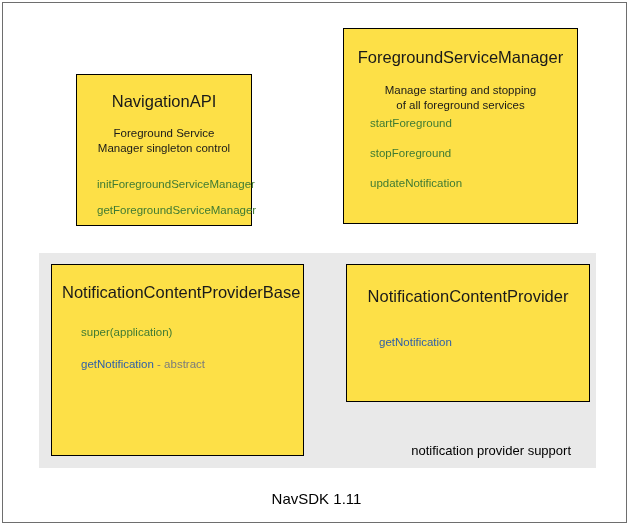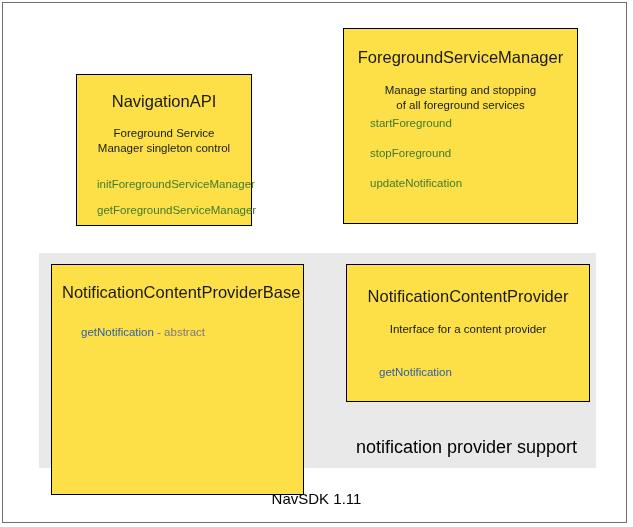--- a/index.html
+++ b/index.html
@@ -37,23 +37,23 @@
     position: absolute;
     left: 39px;
     top: 253px;
     width: 557px;
     height: 215px;
     background: #e9e9e9;
     box-sizing: border-box;
   }
   .group-panel-label {
     position: absolute;
-    right: 19px;
+    right: 25px;
     bottom: 10px;
-    font-size: 18px;
+    font-size: 13px;
     color: #000000;
     white-space: nowrap;
   }
 
   
   .class-box {
     position: absolute;
     background: #fde047;
     border: 1.5px solid #000000;
     box-sizing: border-box;
@@ -95,21 +95,21 @@
 
   #box-foreground-service-manager {
     left: 343px; top: 28px; width: 235px; height: 196px;
     padding: 19px 12px 0 12px;
   }
   #box-foreground-service-manager .class-desc { margin-top: 15px; }
   #box-foreground-service-manager .method-list { margin-top: 2px; padding-left: 14px; }
   #box-foreground-service-manager .method { margin-bottom: 15px; }
 
   #box-notification-content-provider-base {
-    left: 51px; top: 264px; width: 253px; height: 231px;
+    left: 51px; top: 264px; width: 253px; height: 192px;
     padding: 18px 10px 0 10px;
   }
   #box-notification-content-provider-base .class-desc { margin-top: 15px; }
   #box-notification-content-provider-base .method-list { margin-top: 22px; padding-left: 19px; }
   #box-notification-content-provider-base .method { margin-bottom: 17px; }
 
   #box-notification-content-provider {
     left: 346px; top: 264px; width: 244px; height: 138px;
     padding: 22px 12px 0 12px;
   }
@@ -171,30 +171,30 @@
       <div class="method">
         <span class="m-green">updateNotification</span><span class="m-note"></span>
       </div>
     </div>
   </div>
 
   <div class="class-box" id="box-notification-content-provider-base">
     <div class="class-title">NotificationContentProviderBase</div>
     <div class="method-list">
       <div class="method">
+        <span class="m-green">super(application)</span><span class="m-note"></span>
+      </div>
+      <div class="method">
         <span class="m-blue">getNotification</span><span class="m-note"> - abstract</span>
       </div>
     </div>
   </div>
 
   <div class="class-box" id="box-notification-content-provider">
     <div class="class-title">NotificationContentProvider</div>
-    <div class="class-desc">
-      <div>Interface for a content provider</div>
-    </div>
     <div class="method-list">
       <div class="method">
         <span class="m-blue">getNotification</span><span class="m-note"></span>
       </div>
     </div>
   </div>
 
   <div class="footer-caption">NavSDK 1.11</div>
 
 </div>

